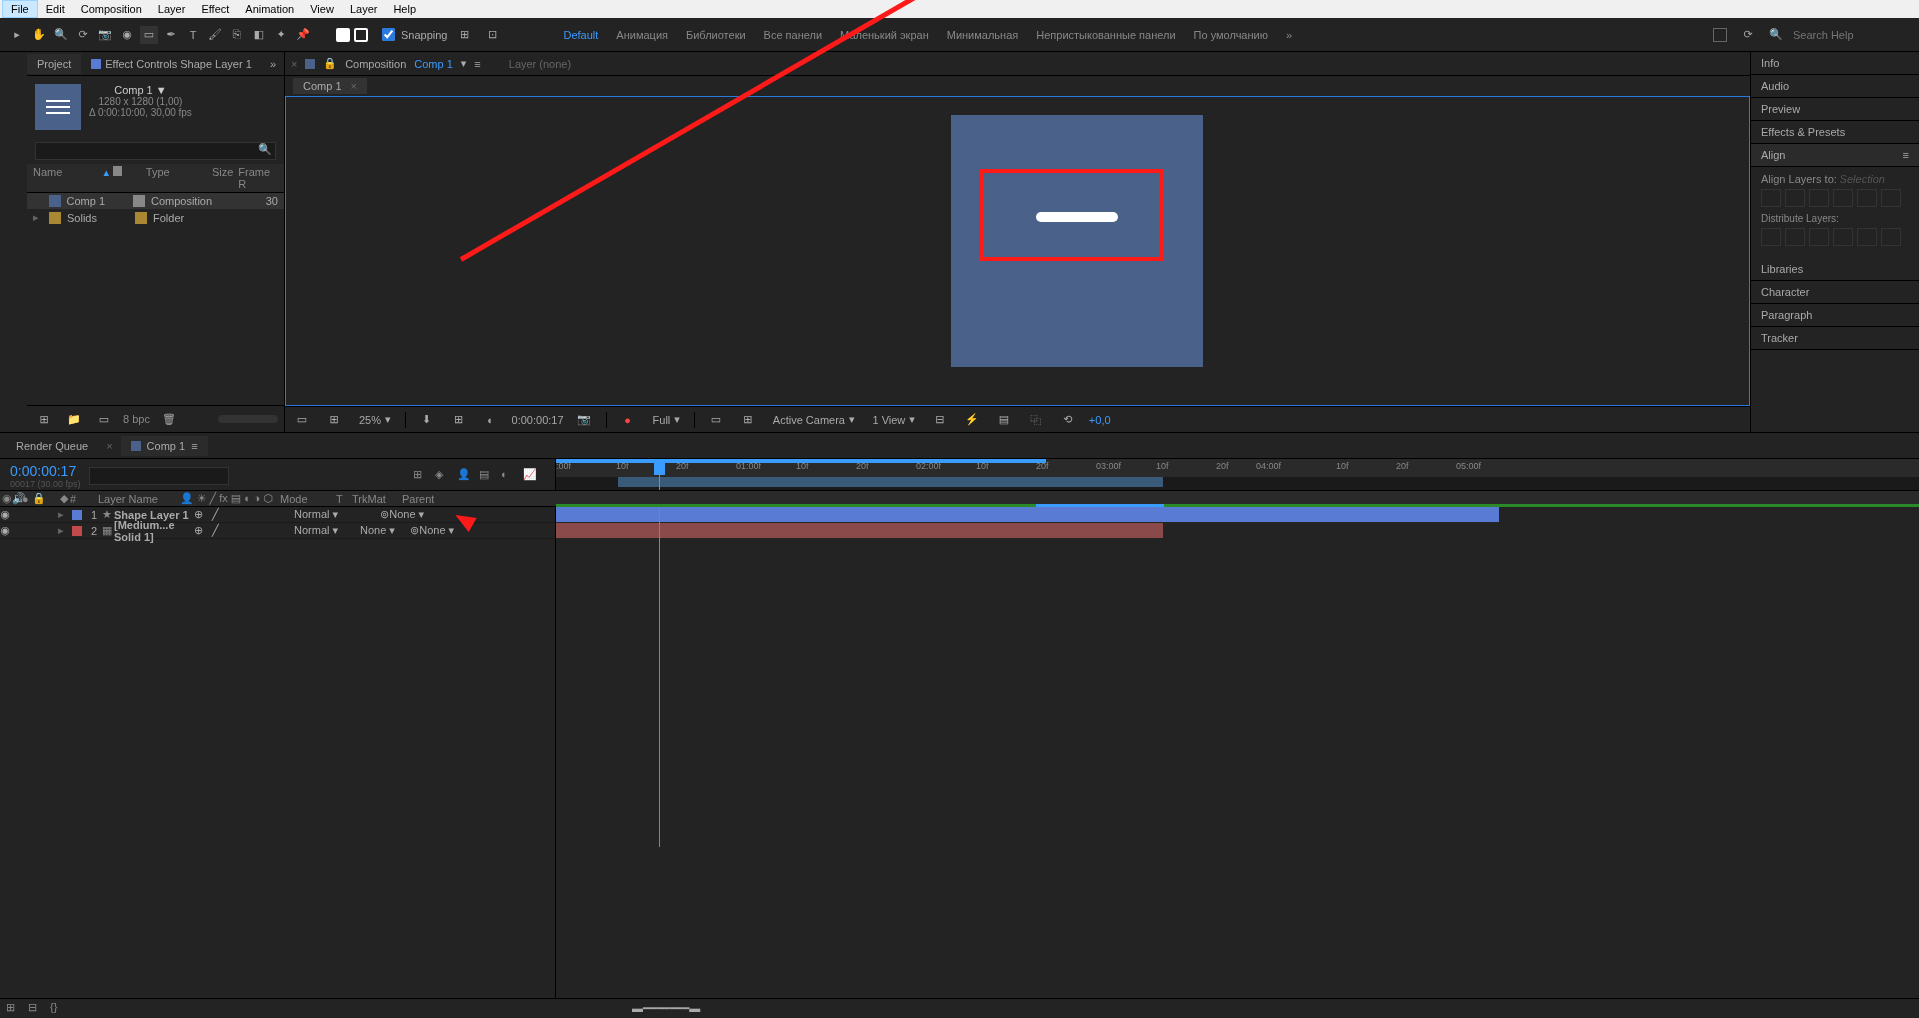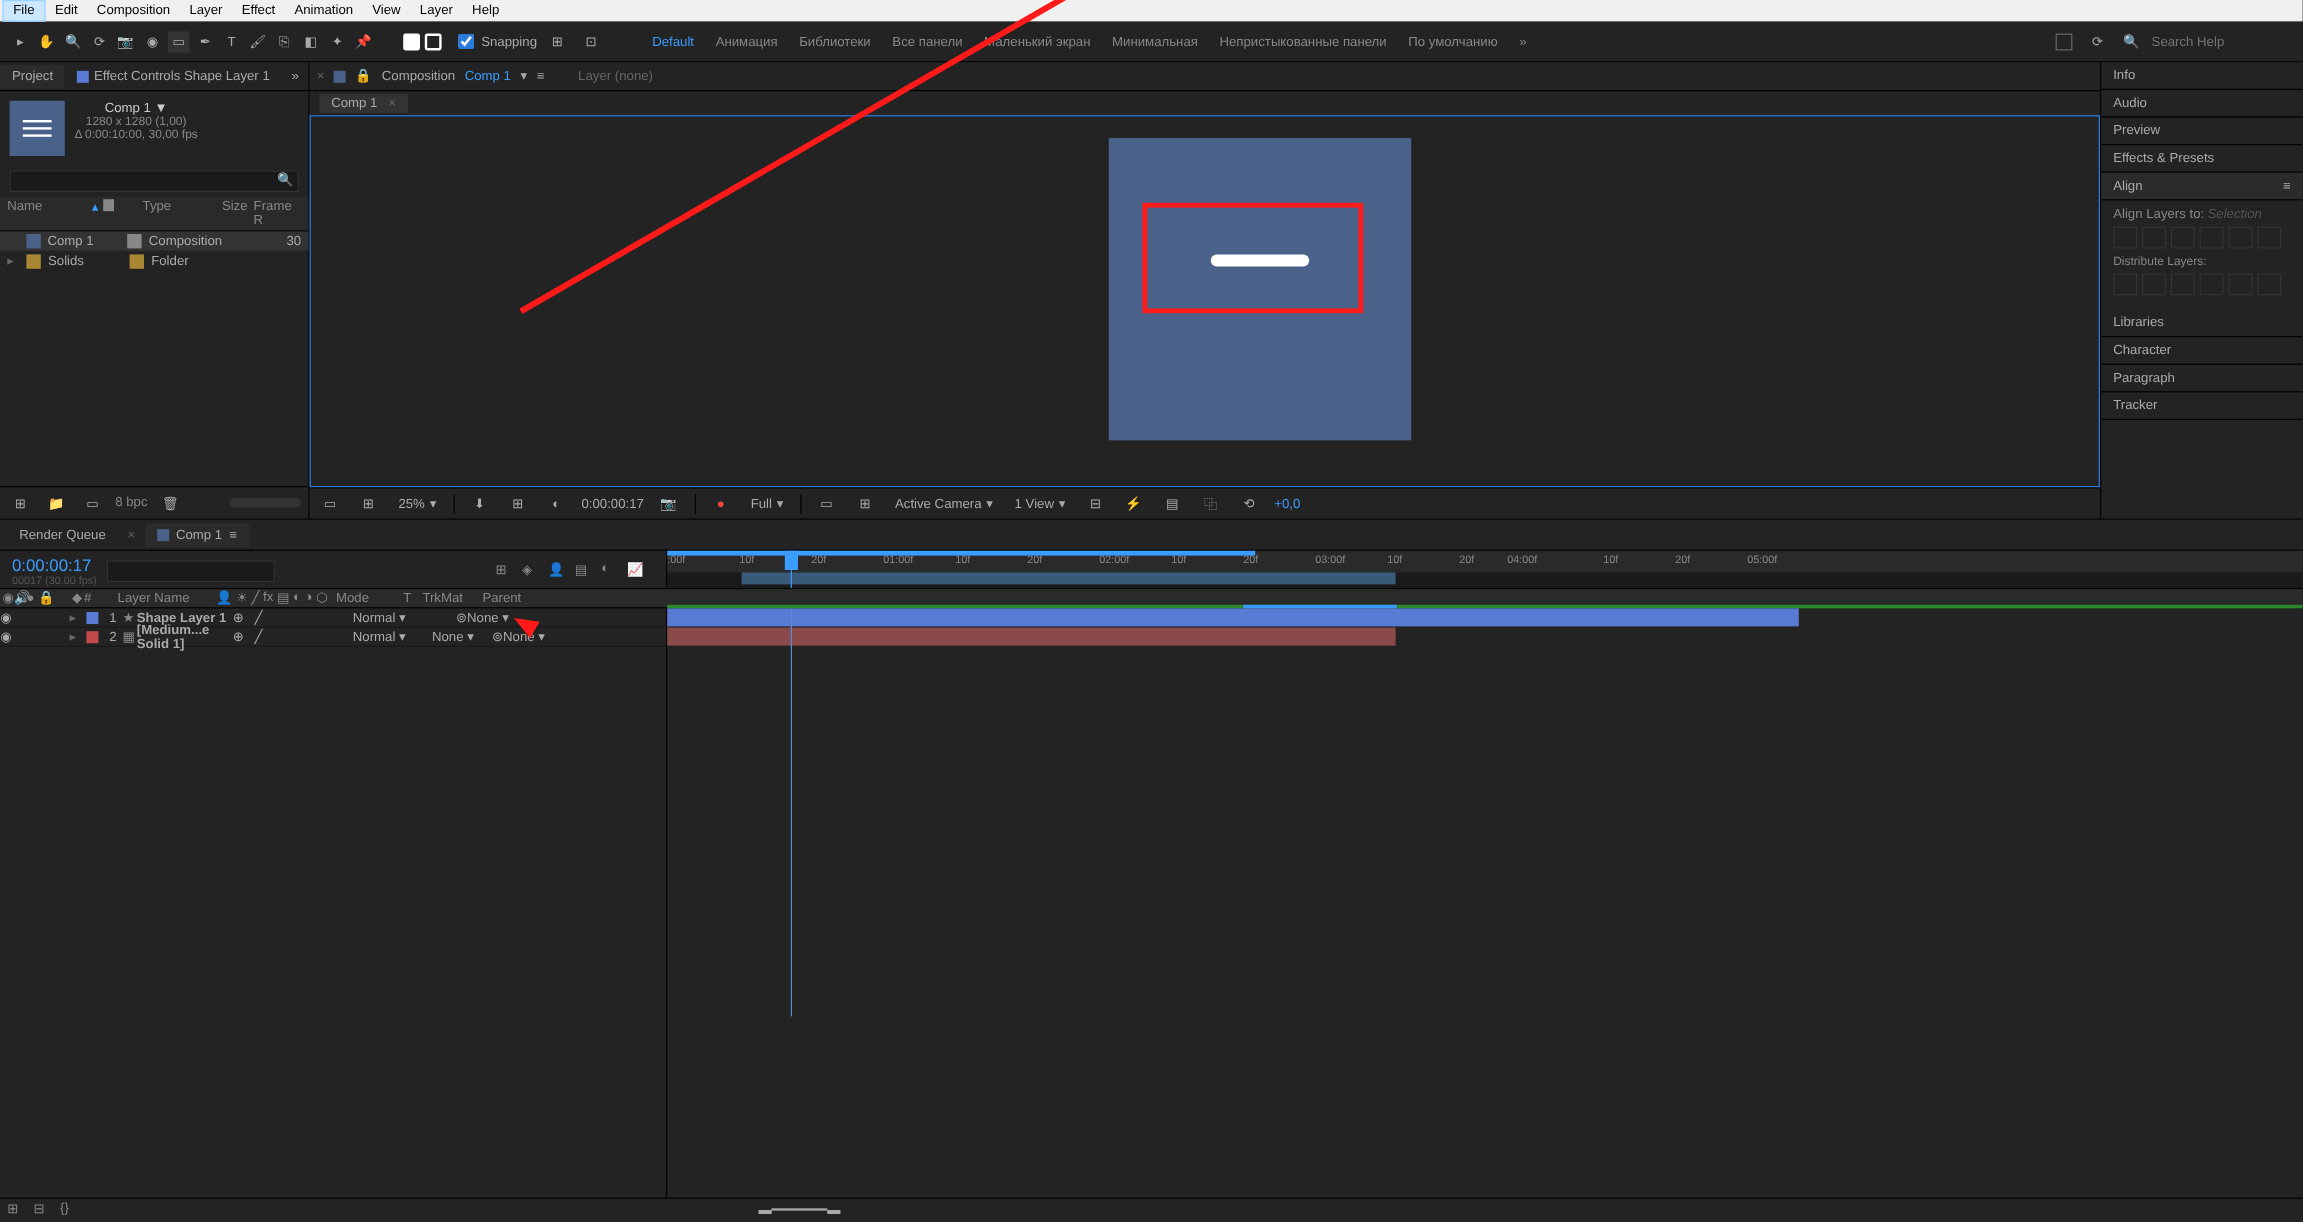--- a/index.html
+++ b/index.html
@@ -9,32 +9,32 @@
 .menubar { background: #f0f0f0; height: 18px; display: flex; align-items: center; padding: 0 2px; }
 .menubar .item { padding: 2px 8px; color: #000; cursor: default; }
 .menubar .item.active { background: #cce8ff; border: 1px solid #99d1ff; }
 
 
 .toolbar { background: #232323; height: 34px; display: flex; align-items: center; padding: 0 6px; border-bottom: 1px solid #000; }
 .tool-icon { width: 18px; height: 18px; margin: 0 2px; display: inline-flex; align-items: center; justify-content: center; color: #aaa; }
 .tool-icon.active { background: #333; }
 .snapping { margin-left: 12px; display: flex; align-items: center; gap: 6px; }
 .snapping input { accent-color: #2a7bde; }
-.workspace-tabs { margin-left: 40px; display: flex; gap: 18px; }
+.workspace-tabs { margin-left: 60px; display: flex; gap: 18px; }
 .workspace-tabs .wtab { color: #888; cursor: default; }
 .workspace-tabs .wtab.active { color: #3a9cff; }
 .search-box { margin-left: auto; display: flex; align-items: center; gap: 6px; }
 .search-box input { background: transparent; border: none; color: #888; width: 120px; outline: none; }
 .mini-viewport-icon { width: 14px; height: 14px; border: 1px solid #666; margin-right: 4px; }
 
 
 .main { display: flex; height: 380px; }
 
 
-.left-panel { width: 258px; background: #232323; border-right: 1px solid #000; display: flex; flex-direction: column; }
+.left-panel { width: 258px; background: #232323; border-right: 1px solid #000; display: flex; flex-direction: column; margin-left: 27px; }
 .panel-tabs { display: flex; align-items: center; height: 24px; border-bottom: 1px solid #000; }
 .panel-tabs .ptab { padding: 4px 10px; color: #aaa; cursor: default; display: flex; align-items: center; gap: 4px; }
 .panel-tabs .ptab.active { background: #2b2b2b; }
 .panel-tabs .chev { margin-left: auto; padding: 0 8px; }
 .comp-info { display: flex; padding: 8px; gap: 8px; text-align: center; }
 .comp-thumb { width: 46px; height: 46px; background: #4a628a; display: flex; flex-direction: column; justify-content: center; align-items: center; gap: 4px; }
 .comp-thumb .bar { width: 24px; height: 2px; background: #fff; }
 .comp-meta .title { color: #ccc; }
 .comp-meta .sub { color: #888; font-size: 10px; }
 .proj-search { padding: 4px 8px; }

